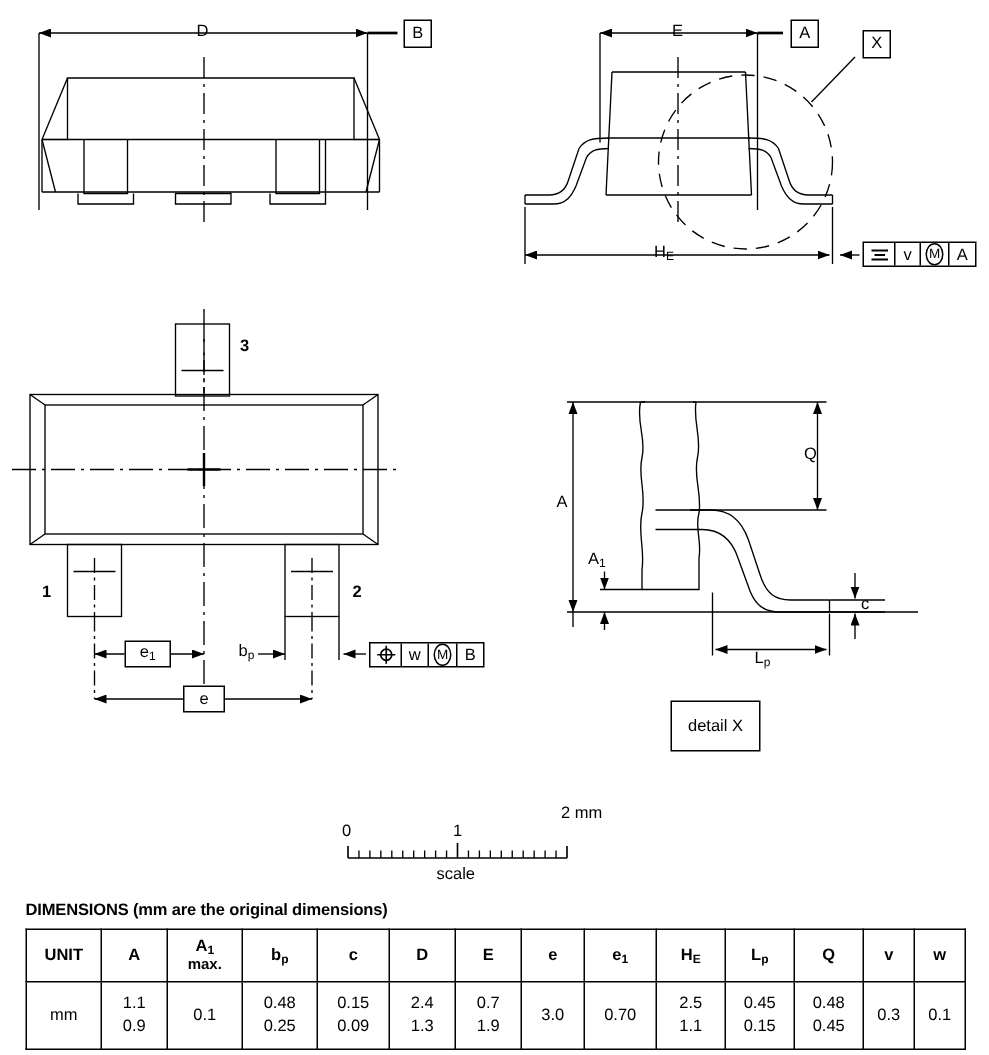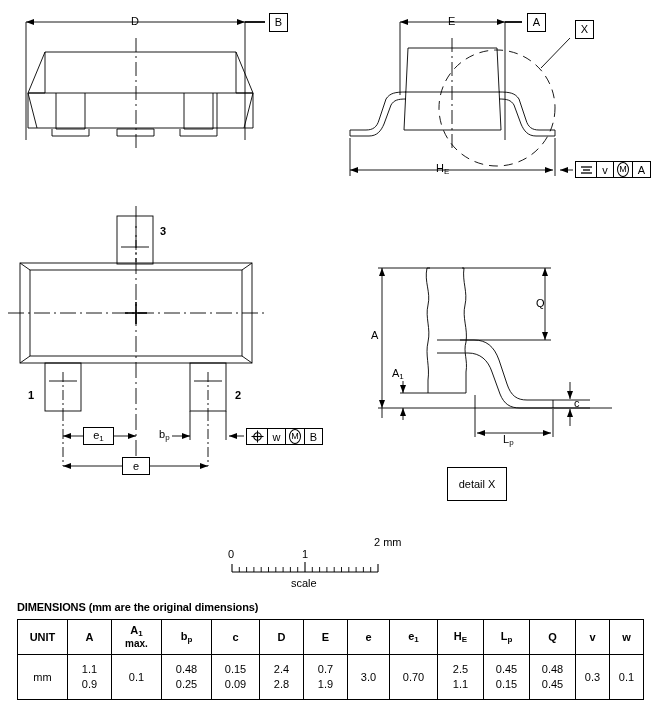--- a/index.html
+++ b/index.html
@@ -457,21 +457,21 @@
             <td class="twoline">
               <span>0.48</span>
               <span>0.25</span>
             </td>
             <td class="twoline">
               <span>0.15</span>
               <span>0.09</span>
             </td>
             <td class="twoline">
               <span>2.4</span>
-              <span>2.8</span>
+              <span>1.3</span>
             </td>
             <td class="twoline">
               <span>0.7</span>
               <span>1.9</span>
             </td>
             <td>3.0</td>
             <td>0.70</td>
             <td class="twoline">
               <span>2.5</span>
               <span>1.1</span>

